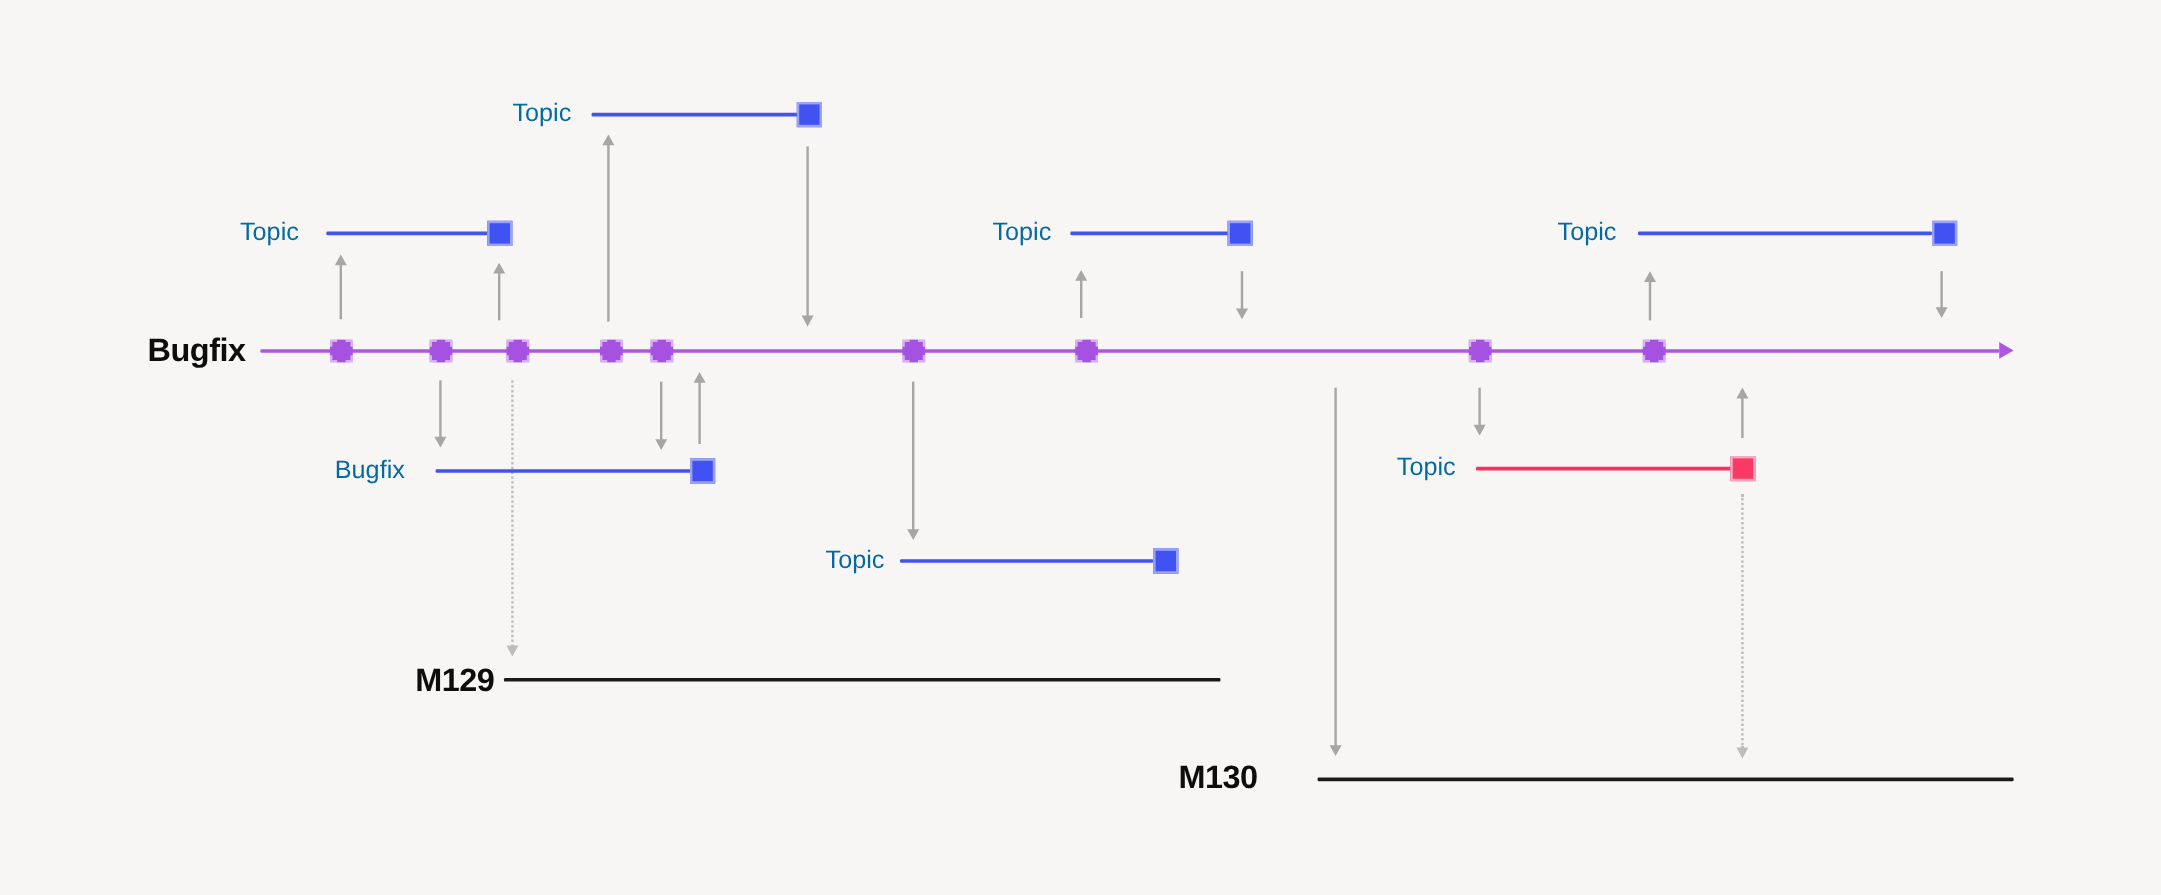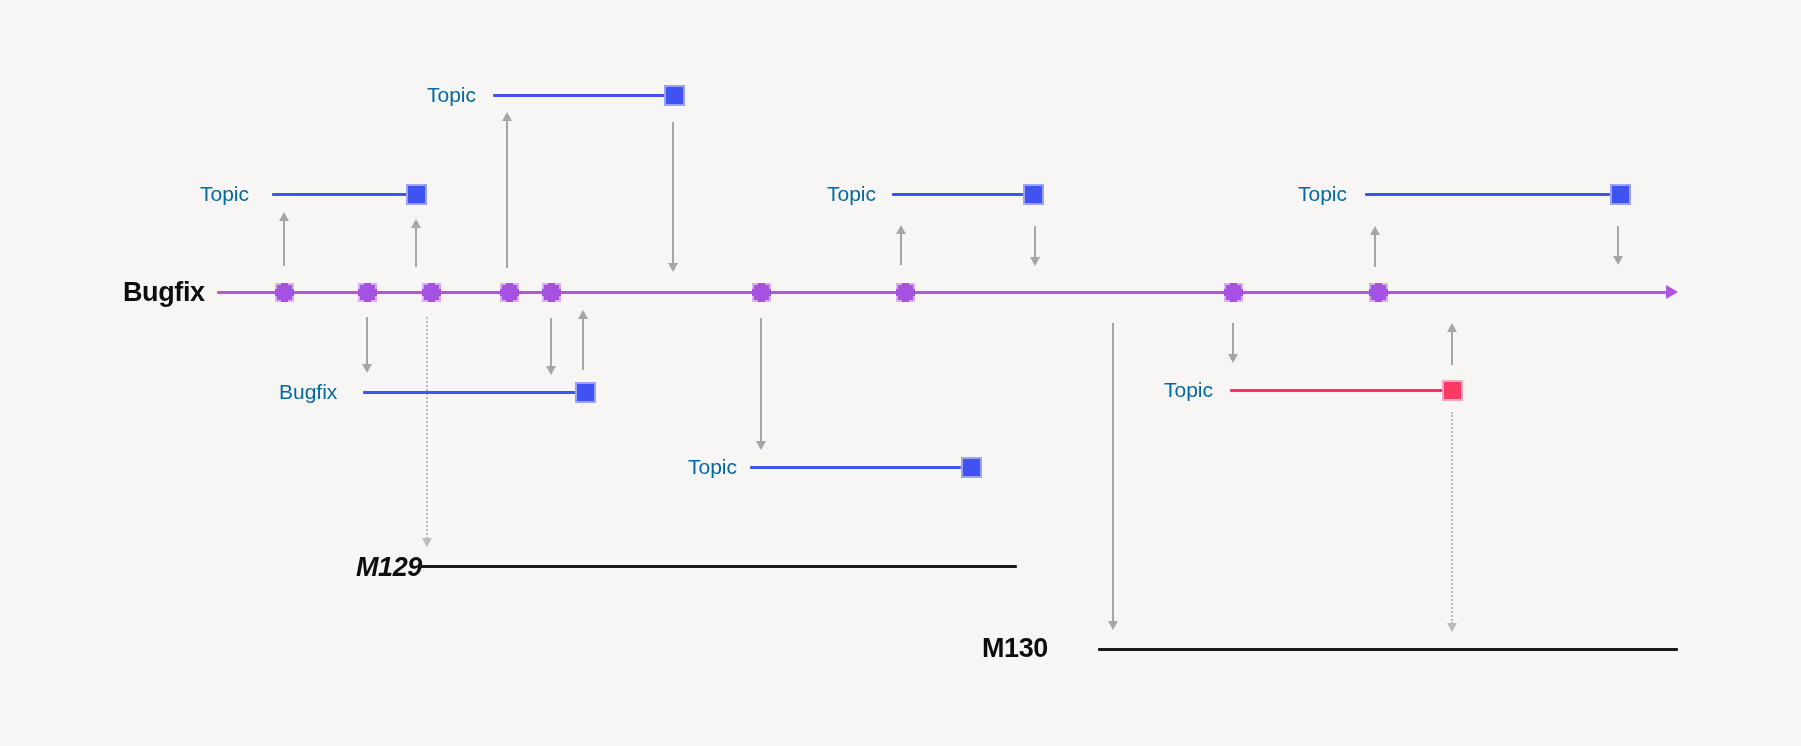--- a/index.html
+++ b/index.html
@@ -146,17 +146,17 @@
     <div class="node endnode" style="left: 1610px; top: 184px; background: rgb(65, 82, 242); border: 2px solid rgb(154, 163, 246);"></div>
     <div class="lbl" style="left: 279px; top: 392px;">Bugfix</div>
     <div class="hline" style="left: 363px; top: 391px; width: 213px; background: rgb(67, 83, 240); height: 2.5px;"></div>
     <div class="node endnode" style="left: 575px; top: 382px; background: rgb(65, 82, 242); border: 2px solid rgb(154, 163, 246);"></div>
     <div class="lbl" style="left: 688px; top: 467px;">Topic</div>
     <div class="hline" style="left: 750px; top: 466px; width: 211px; background: rgb(67, 83, 240); height: 2.5px;"></div>
     <div class="node endnode" style="left: 961px; top: 457px; background: rgb(65, 82, 242); border: 2px solid rgb(154, 163, 246);"></div>
     <div class="lbl" style="left: 1164px; top: 390px;">Topic</div>
     <div class="hline" style="left: 1230px; top: 389px; width: 213px; background: rgb(251, 47, 96); height: 2.5px;"></div>
     <div class="node endnode" style="left: 1442px; top: 380px; background: rgb(251, 58, 99); border: 2px solid rgb(246, 169, 197);"></div>
-    <div class="lbl big" style="left: 356px; top: 567px; font-style: italic;">M129</div>
+    <div class="lbl big" style="left: 346px; top: 567px;">M129</div>
     <div class="hline" style="left: 420px; top: 565px; width: 597px; background: rgb(26, 26, 26); height: 2.5px;"></div>
     <div class="lbl big" style="left: 982px; top: 648px;">M130</div>
     <div class="hline" style="left: 1098px; top: 648px; width: 580px; background: rgb(26, 26, 26); height: 2.5px;"></div>
   </div>
 
 </body></html>

